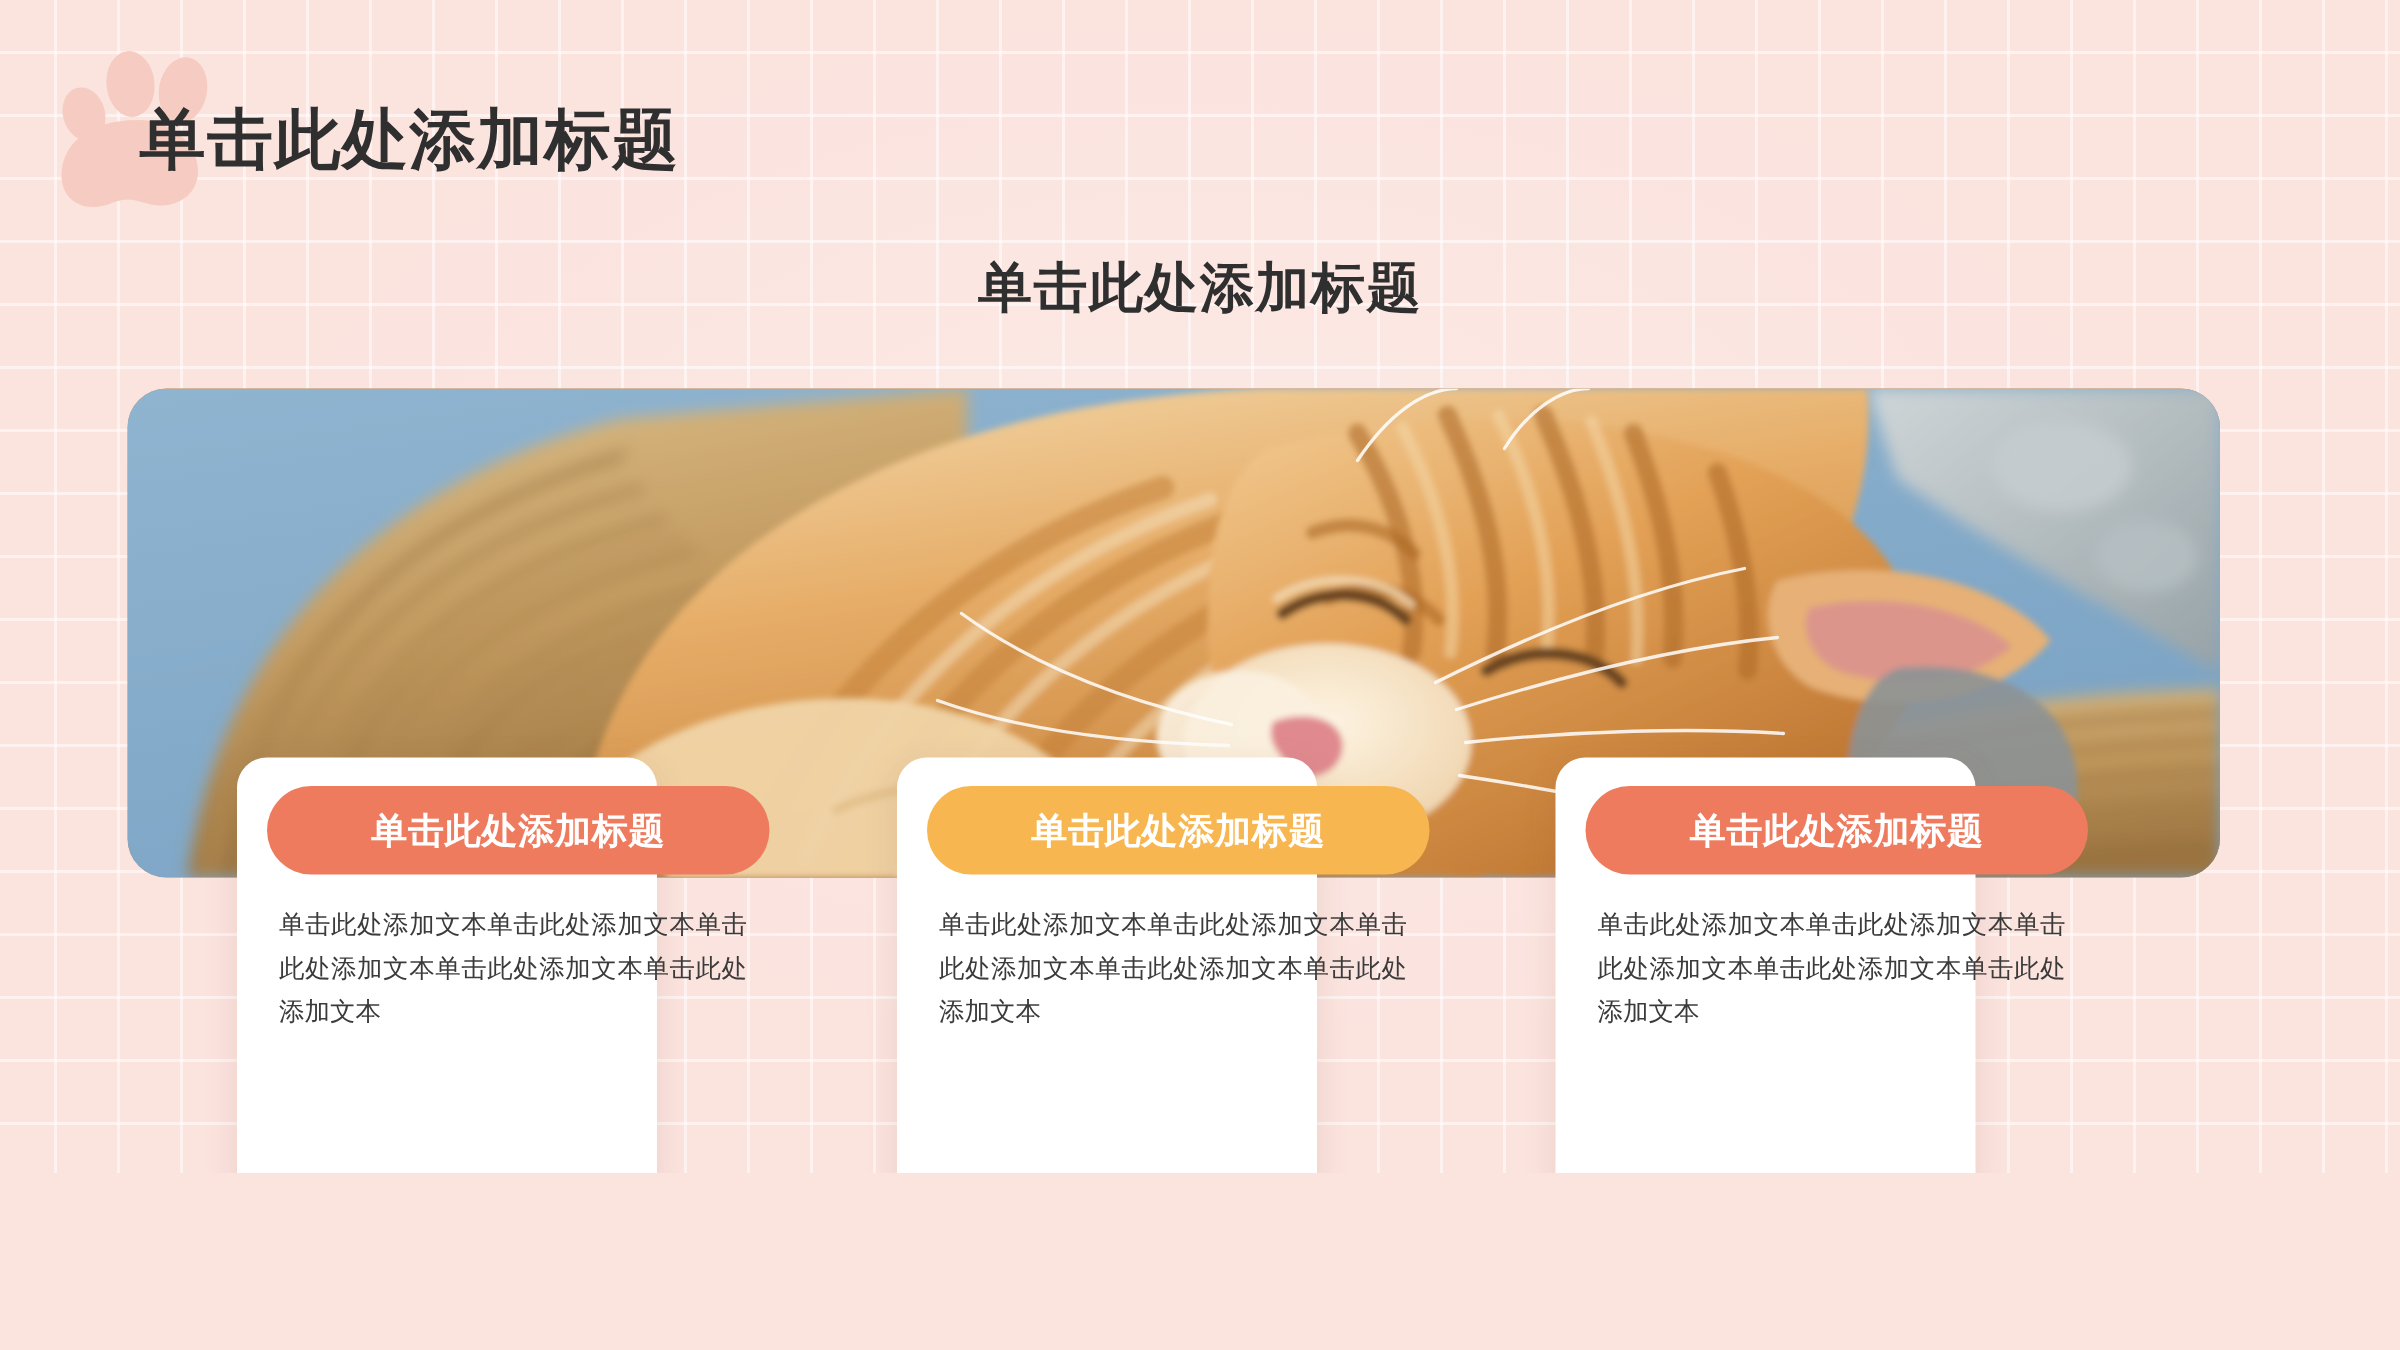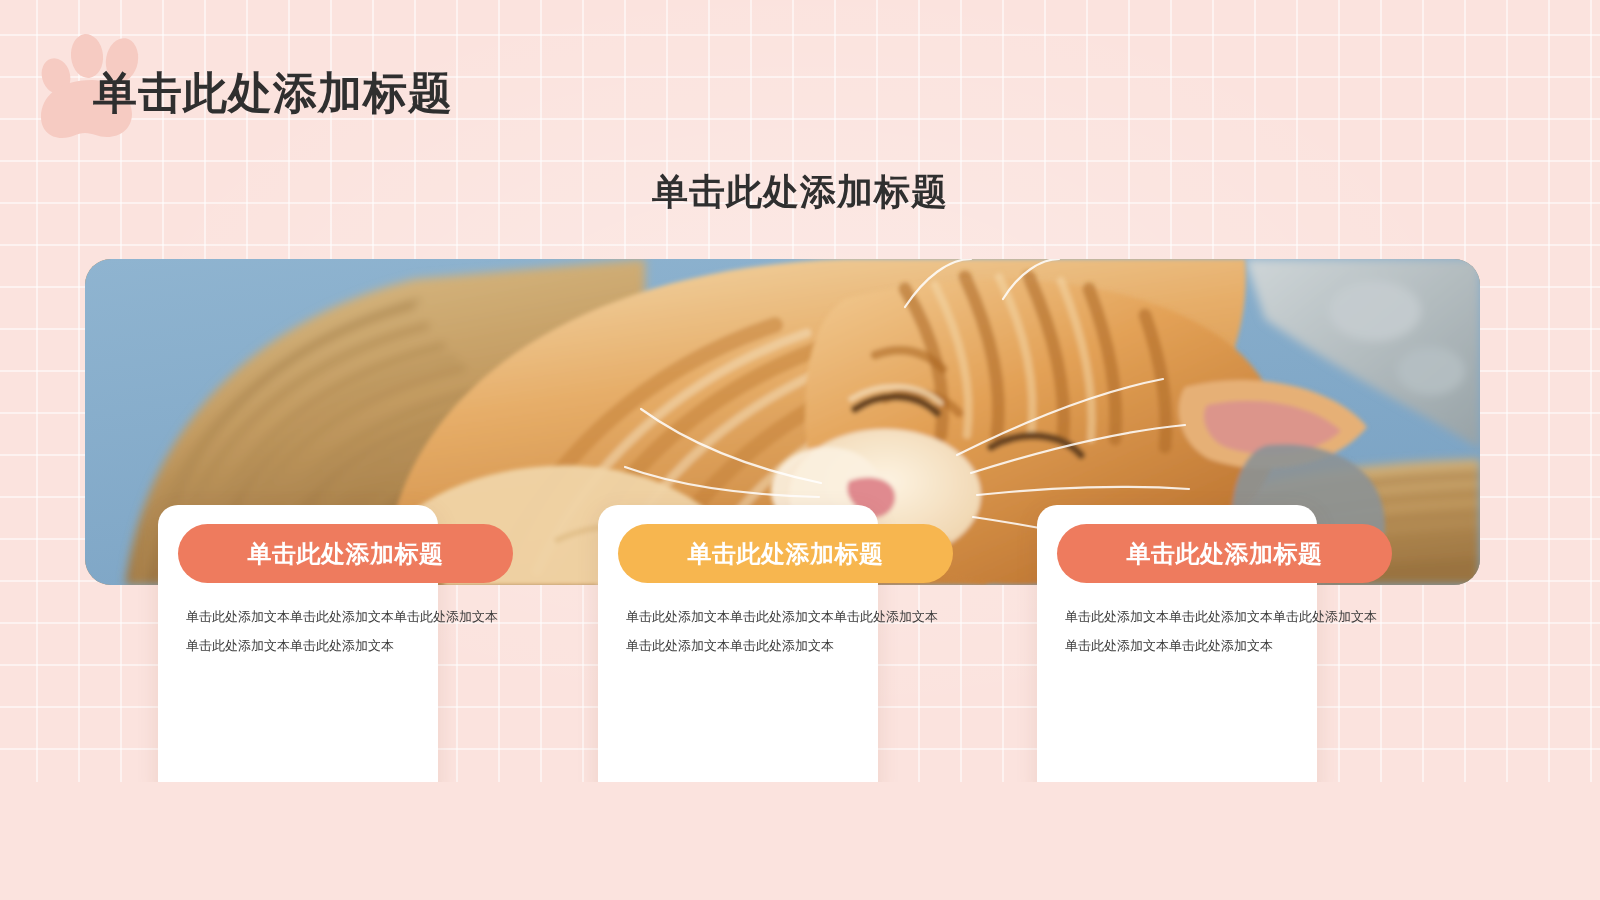--- a/index.html
+++ b/index.html
@@ -125,21 +125,21 @@
   }
   .card.c1 .card-badge { left: 20px;  background: #ee7b5e; }
   .card.c2 .card-badge { left: 20px;  background: #f7b64f; }
   .card.c3 .card-badge { left: 20px;  background: #ee7b5e; }
 
   .card-body {
     position: absolute;
     top: 97px;
     left: 28px;
     width: 312px;
-    font-size: 13px;
+    font-size: 17px;
     line-height: 29px;
     color: #3b3b3b;
     text-align: justify;
   }
   .card.c3 .card-body { width: 312px; }
 </style>
 </head>
 <body>
 
 <div id="slide">

